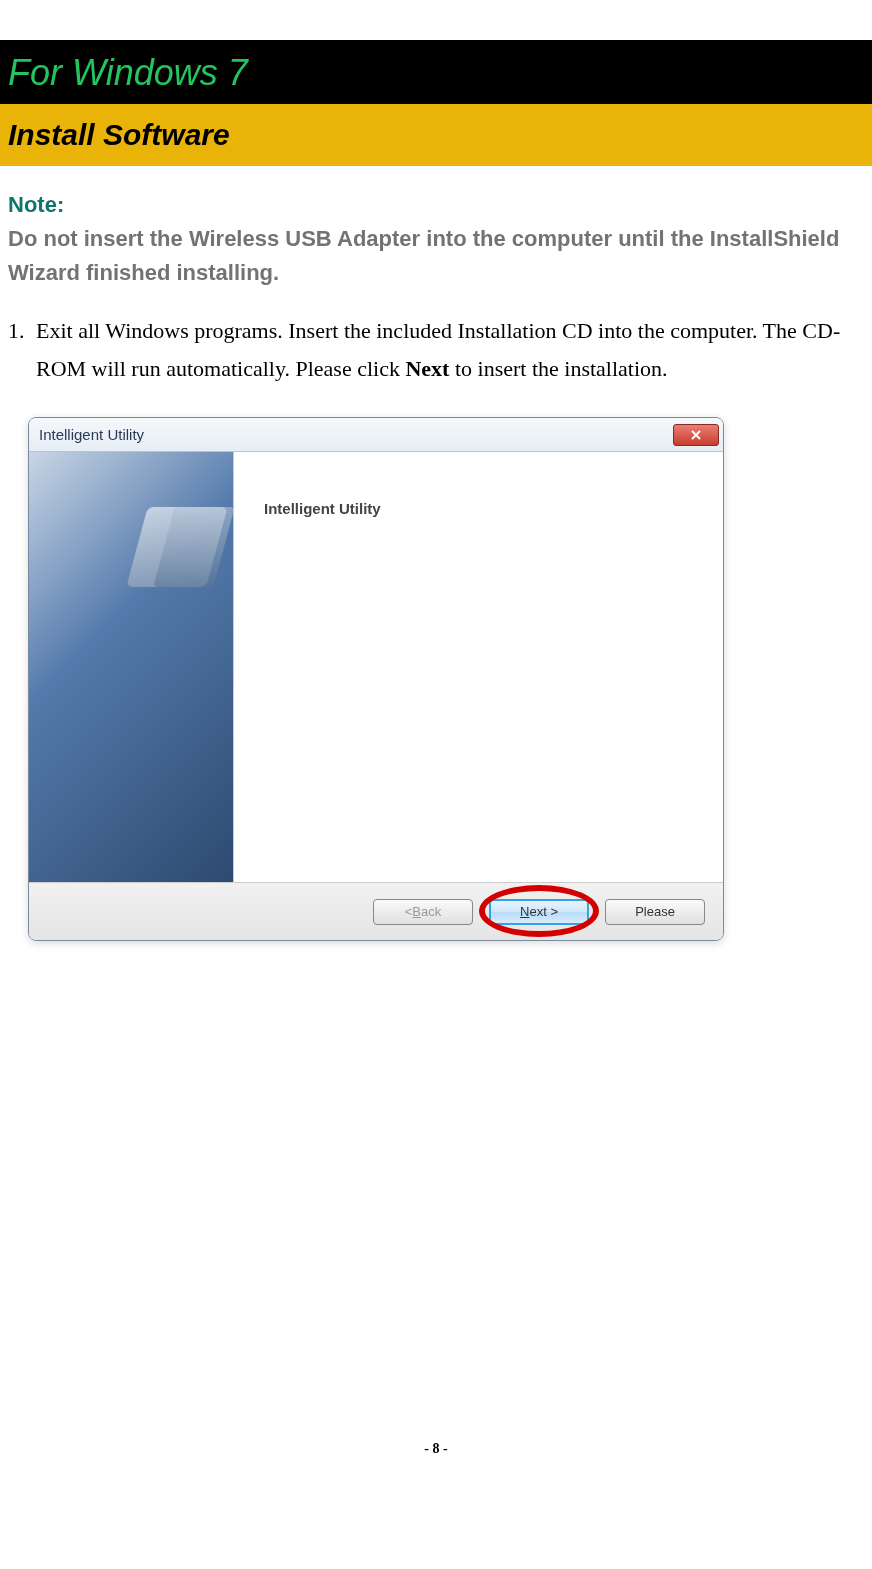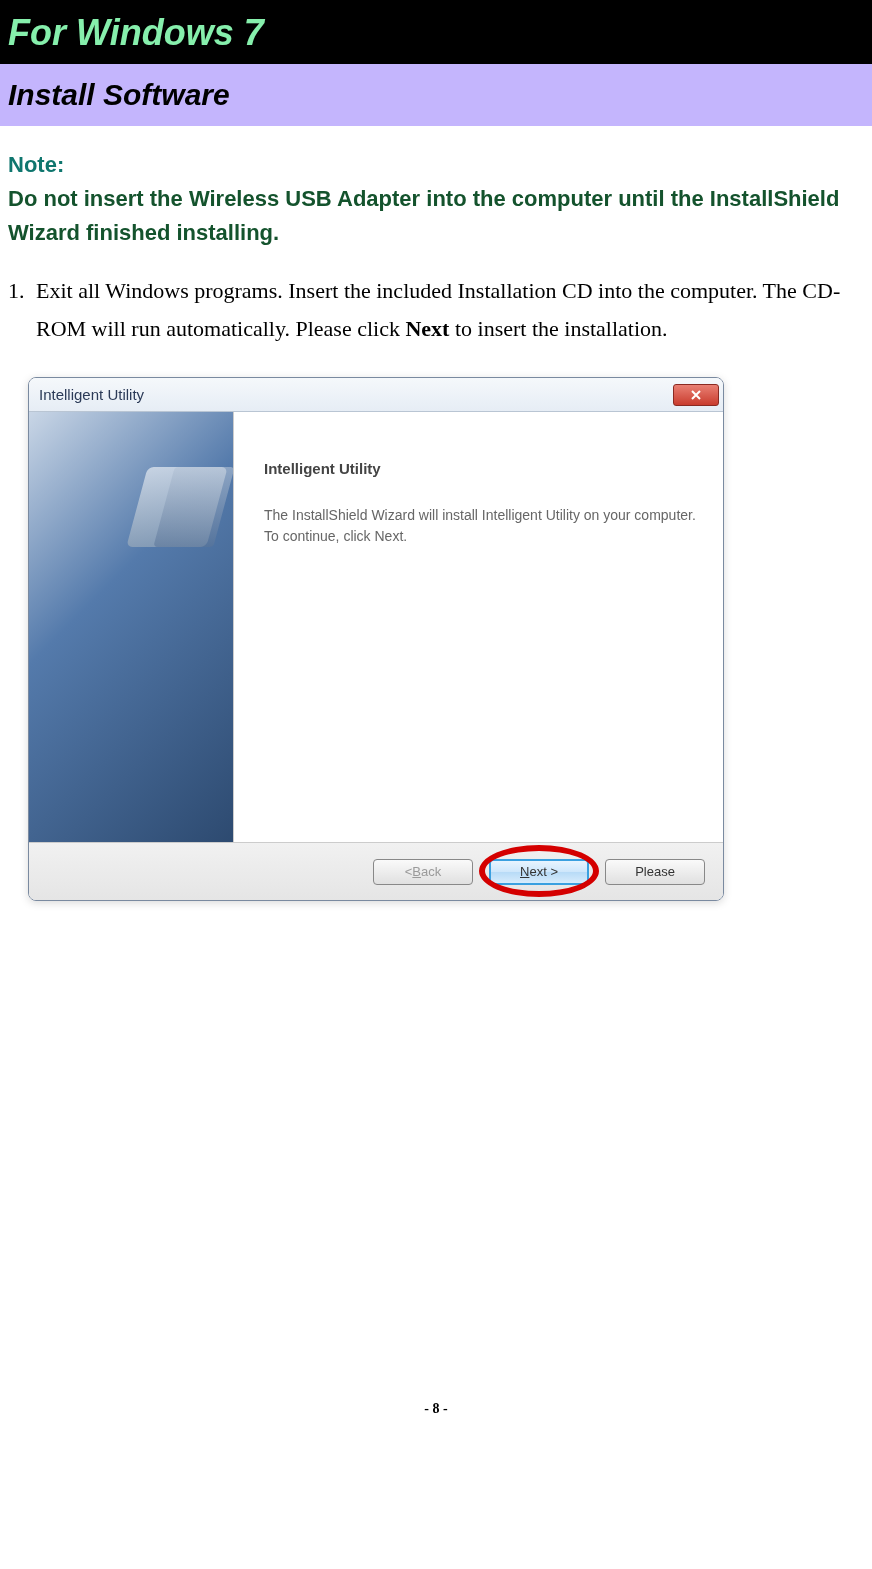--- a/index.html
+++ b/index.html
@@ -1,21 +1,21 @@
 <!DOCTYPE html>
 <html><head>
   <meta charset="utf-8">
   <style>
     * { margin: 0; padding: 0; box-sizing: border-box; }
     body { font-family: Verdana, Arial, sans-serif; width: 872px; background: #fff; }
-    .main-heading { background: #000; color: #86efac; font-weight: bold; font-style: italic; font-size: 36px; padding: 12px 8px 10px; }
-    .sub-heading { background: #c4b5fd; color: #000; font-weight: bold; font-style: italic; font-size: 30px; padding: 14px 8px; }
+    .main-heading { background: #000; color: #22c55e; font-weight: normal; font-style: italic; font-size: 36px; padding: 12px 8px 10px; margin-top: 40px; }
+    .sub-heading { background: #eab308; color: #000; font-weight: bold; font-style: italic; font-size: 30px; padding: 14px 8px; }
     .note-block { padding: 22px 8px 0; }
     .note-title { color: #0f766e; font-weight: bold; font-size: 22px; line-height: 1.55; }
-    .note-body { color: #14532d; font-weight: bold; font-size: 22px; line-height: 1.55; }
+    .note-body { color: #737373; font-weight: bold; font-size: 22px; line-height: 1.55; }
     .step-list { padding: 22px 8px 0; }
     .step { display: flex; font-family: 'Times New Roman', serif; font-size: 22px; line-height: 1.7; }
     .step-num { width: 28px; flex-shrink: 0; }
     .step-text { }
     .bold-underline { font-weight: bold; }
     .dialog-wrap { padding: 30px 28px 0; }
     .dialog { border: 1px solid #7a8aa0; border-radius: 8px; box-shadow: 0 2px 8px rgba(0,0,0,.15); overflow: hidden; width: 696px; }
     .titlebar { display: flex; align-items: center; justify-content: space-between; background: linear-gradient(#f5f8fb,#e6edf5); height: 34px; padding: 0 4px 0 10px; border-bottom: 1px solid #b9c5d3; }
     .titlebar-title { color: #2b3a57; font-size: 15px; font-family: 'Segoe UI', Tahoma, sans-serif; }
     .close-btn { width: 46px; height: 22px; background: linear-gradient(#e98074,#c93c2e); border: 1px solid #8a2a22; border-radius: 3px; display: flex; align-items: center; justify-content: center; cursor: pointer; }
@@ -68,21 +68,20 @@
         </span>
       </div>
     </div>
     <div class="dialog-body">
       <div class="side-banner">
         <div class="banner-shape"></div>
         <div class="banner-shape2"></div>
       </div>
       <div class="content-area">
         <div class="content-title">Intelligent Utility</div>
-        <div class="content-text">The InstallShield Wizard will install Intelligent Utility on your computer.  To continue, click Next.</div>
       </div>
     </div>
     <div class="dialog-footer">
       <div class="dlg-btn disabled">
         <span>&lt; </span>
           <span class="underline-key">B</span>
           <span>ack</span>
       </div>
       <div class="next-wrap">
         <div class="dlg-btn active">

